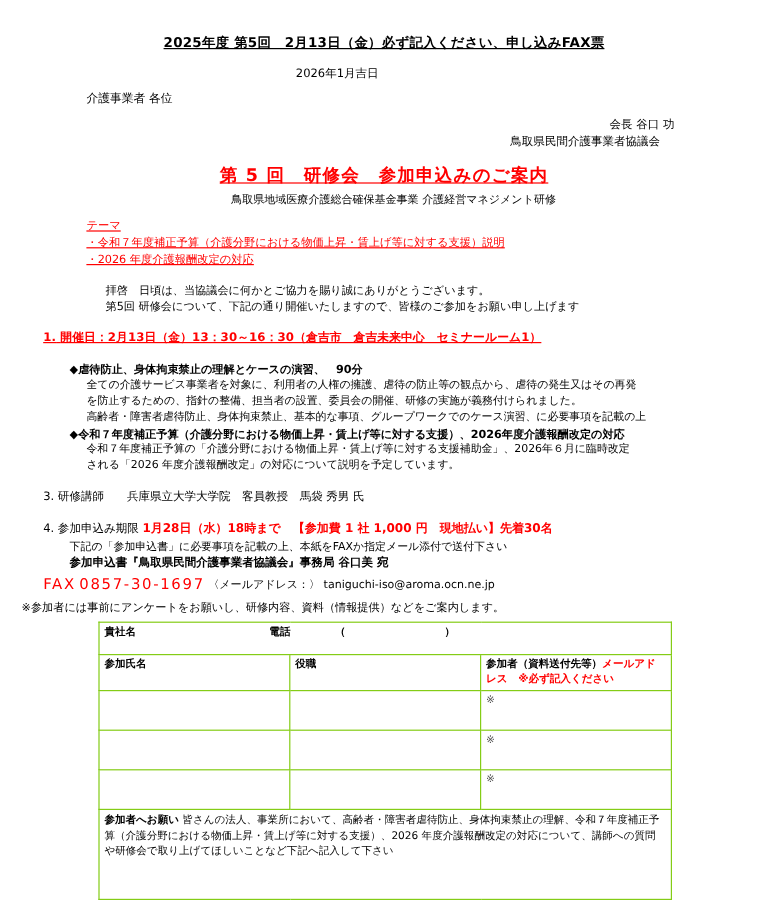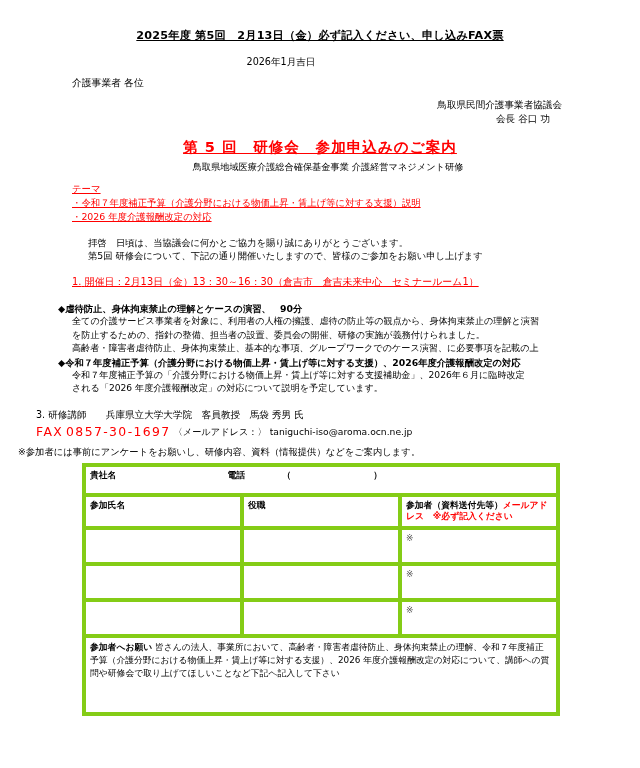--- a/index.html
+++ b/index.html
@@ -93,24 +93,23 @@
 
   
   .item {
     padding-left: 36px;
     font-size: 9.4px;
   }
   .item-1 {
     margin-top: 13px;
     color: #ff0000;
     text-decoration: underline;
-    font-weight: normal;
+    font-weight: bold;
     font-size: 9.8px;
     letter-spacing: 0.1px;
-    margin-left: 36px;
   }
   .item-2 { margin-top: 14px; }
   .item-2 .head { font-size: 9.6px; }
   .bullet-group { padding-left: 22px; margin-top: 2px; }
   .bullet-head { font-weight: bold; font-size: 9.3px; }
   .bullet-body { padding-left: 14px; line-height: 1.45; font-size: 9.1px; }
   .item-3 { margin-top: 13px; font-size: 9.6px; }
   .item-4 { margin-top: 13px; font-size: 9.6px; }
   .item-4 .red-b { color: #ff0000; font-weight: bold; font-size: 10px; }
   .item-4-sub { padding-left: 22px; font-size: 9.1px; margin-top: 2px; }
@@ -135,21 +134,21 @@
 
   
   table.entry {
     border-collapse: collapse;
     width: 478px;
     margin-left: 82px;
     margin-top: 5px;
     table-layout: fixed;
   }
   table.entry td {
-    border: 4px solid #84cc16;
+    border: 1px solid #84cc16;
     padding: 3px 4px;
     font-size: 8.8px;
     vertical-align: top;
   }
   td.company { height: 20px; font-size: 10px; font-weight: bold; padding-top: 5px; }
   td.company .tel {
     display: inline-block;
     padding-left: 108px;
     font-weight: bold;
   }
@@ -164,22 +163,22 @@
 </style>
 </head>
 <body>
 
 <div class="page">
 
   <div class="doc-title">2025年度 第5回　2月13日（金）必ず記入ください、申し込みFAX票</div>
   <div class="date-line">2026年1月吉日</div>
   <div class="addressee">介護事業者 各位</div>
   <div class="sender">
+    <div>会長 谷口 功</div>
     <div>鳥取県民間介護事業者協議会</div>
-    <div>会長 谷口 功</div>
   </div>
 
   <div class="main-heading">第 5 回　研修会　参加申込みのご案内</div>
   <div class="sub-heading">鳥取県地域医療介護総合確保基金事業 介護経営マネジメント研修</div>
 
   <div class="theme-block">
     <div class="theme-label">テーマ</div>
     <div class="theme-item">・令和７年度補正予算（介護分野における物価上昇・賃上げ等に対する支援）説明</div>
     <div class="theme-item">・2026 年度介護報酬改定の対応</div>
   </div>
@@ -190,36 +189,45 @@
   </div>
 
   <div class="item item-1">
     <span>1.</span>
     <span>開催日：2月13日（金）13：30～16：30（倉吉市　倉吉未来中心　セミナールーム1）</span>
   </div>
 
   <div class="item item-2">
     <div class="bullet-group">
       <div class="bullet-head">◆虐待防止、身体拘束禁止の理解とケースの演習、　90分</div>
-      <div class="bullet-body">全ての介護サービス事業者を対象に、利用者の人権の擁護、虐待の防止等の観点から、身体拘束禁止の理解と演習</div>
+      <div class="bullet-body">全ての介護サービス事業者を対象に、利用者の人権の擁護、虐待の防止等の観点から、虐待の発生又はその再発</div>
       <div class="bullet-body">を防止するための、指針の整備、担当者の設置、委員会の開催、研修の実施が義務付けられました。</div>
       <div class="bullet-body">高齢者・障害者虐待防止、身体拘束禁止、基本的な事項、グループワークでのケース演習、に必要事項を記載の上</div>
     </div>
     <div class="bullet-group">
       <div class="bullet-head">◆令和７年度補正予算（介護分野における物価上昇・賃上げ等に対する支援）、2026年度介護報酬改定の対応</div>
       <div class="bullet-body">令和７年度補正予算の「介護分野における物価上昇・賃上げ等に対する支援補助金」、2026年６月に臨時改定</div>
       <div class="bullet-body">される「2026 年度介護報酬改定」の対応について説明を予定しています。</div>
     </div>
   </div>
 
   <div class="item item-3">
     <span>3.</span>
     <span>研修講師　　兵庫県立大学大学院　客員教授　馬袋 秀男 氏</span>
   </div>
 
+  <div class="item item-4">
+    <div>
+      <span>4.</span>
+      <span>参加申込み期限</span>
+      <span class="red-b">1月28日（水）18時まで　【参加費 1 社 1,000 円　現地払い】先着30名</span>
+    </div>
+    <div class="item-4-sub">下記の「参加申込書」に必要事項を記載の上、本紙をFAXか指定メール添付で送付下さい</div>
+    <div class="item-4-office">参加申込書『鳥取県民間介護事業者協議会』事務局 谷口美 宛</div>
+  </div>
   <div class="fax-line">
     <span class="faxnum">FAX</span>
     <span class="faxnum">0857-30-1697</span>
     <span>〈メールアドレス：〉</span>
     <span>taniguchi-iso@aroma.ocn.ne.jp</span>
   </div>
   <div class="note-line">※参加者には事前にアンケートをお願いし、研修内容、資料（情報提供）などをご案内します。</div>
 
   <table class="entry">
     <tbody>

